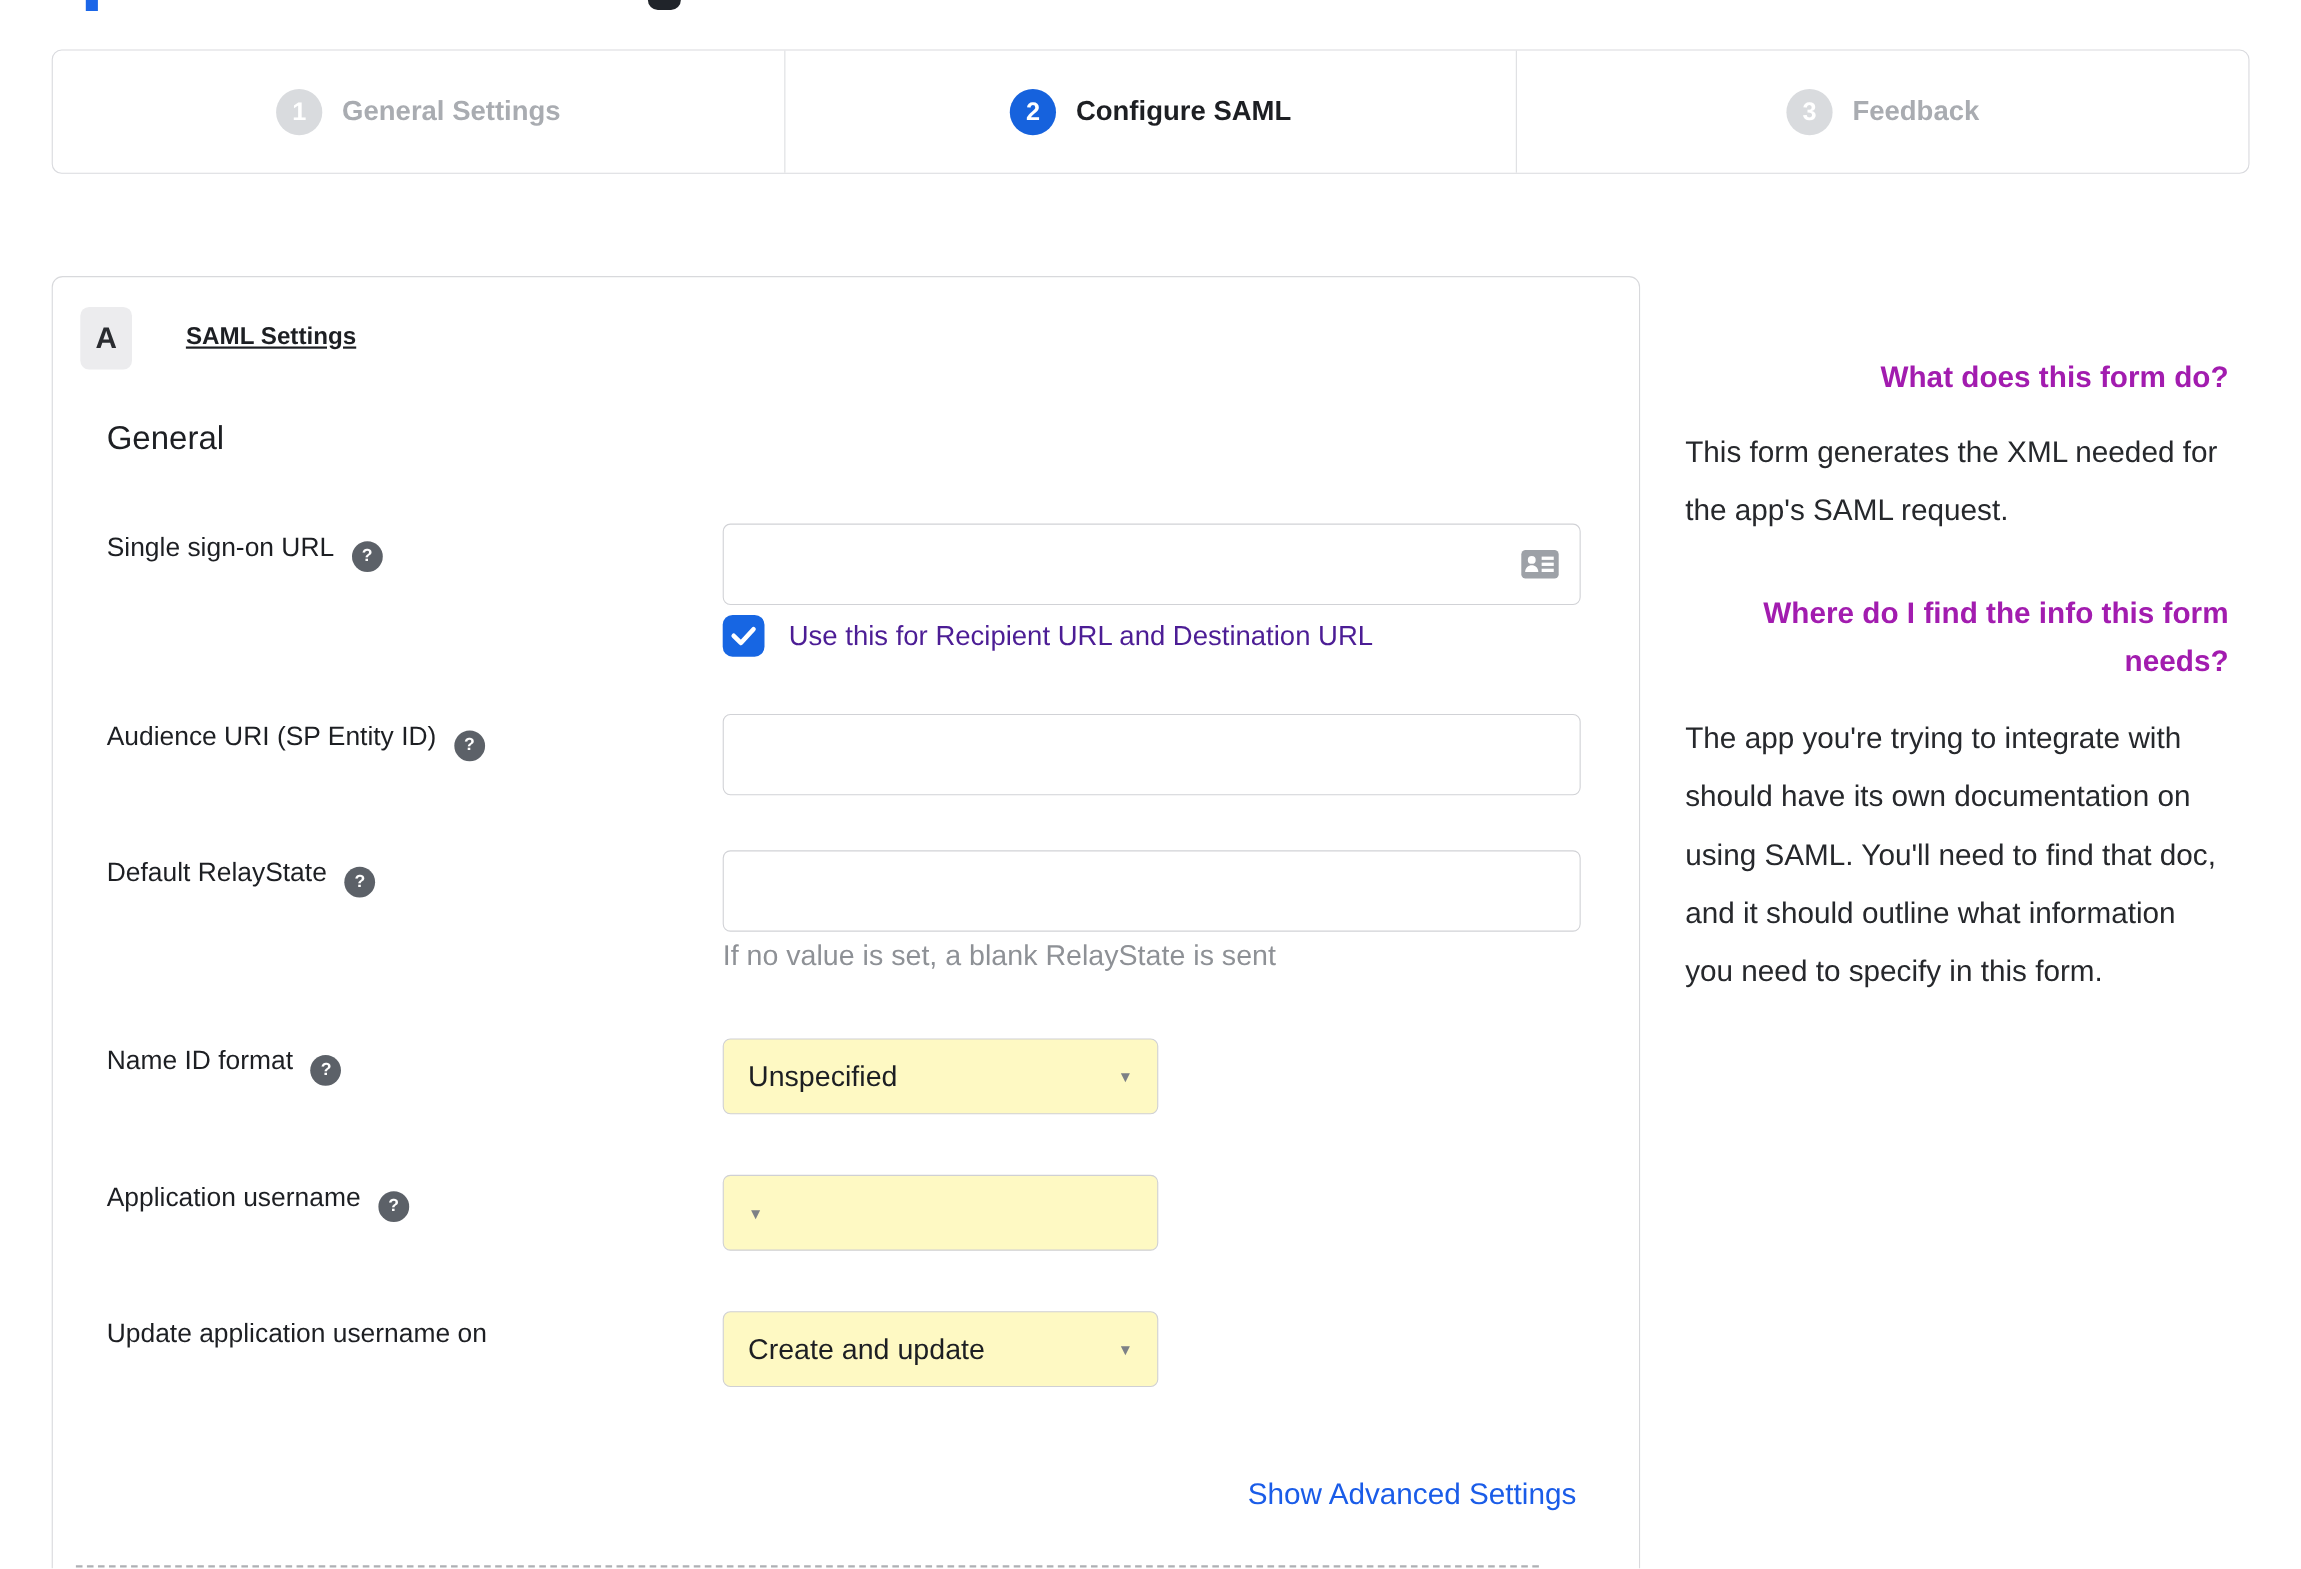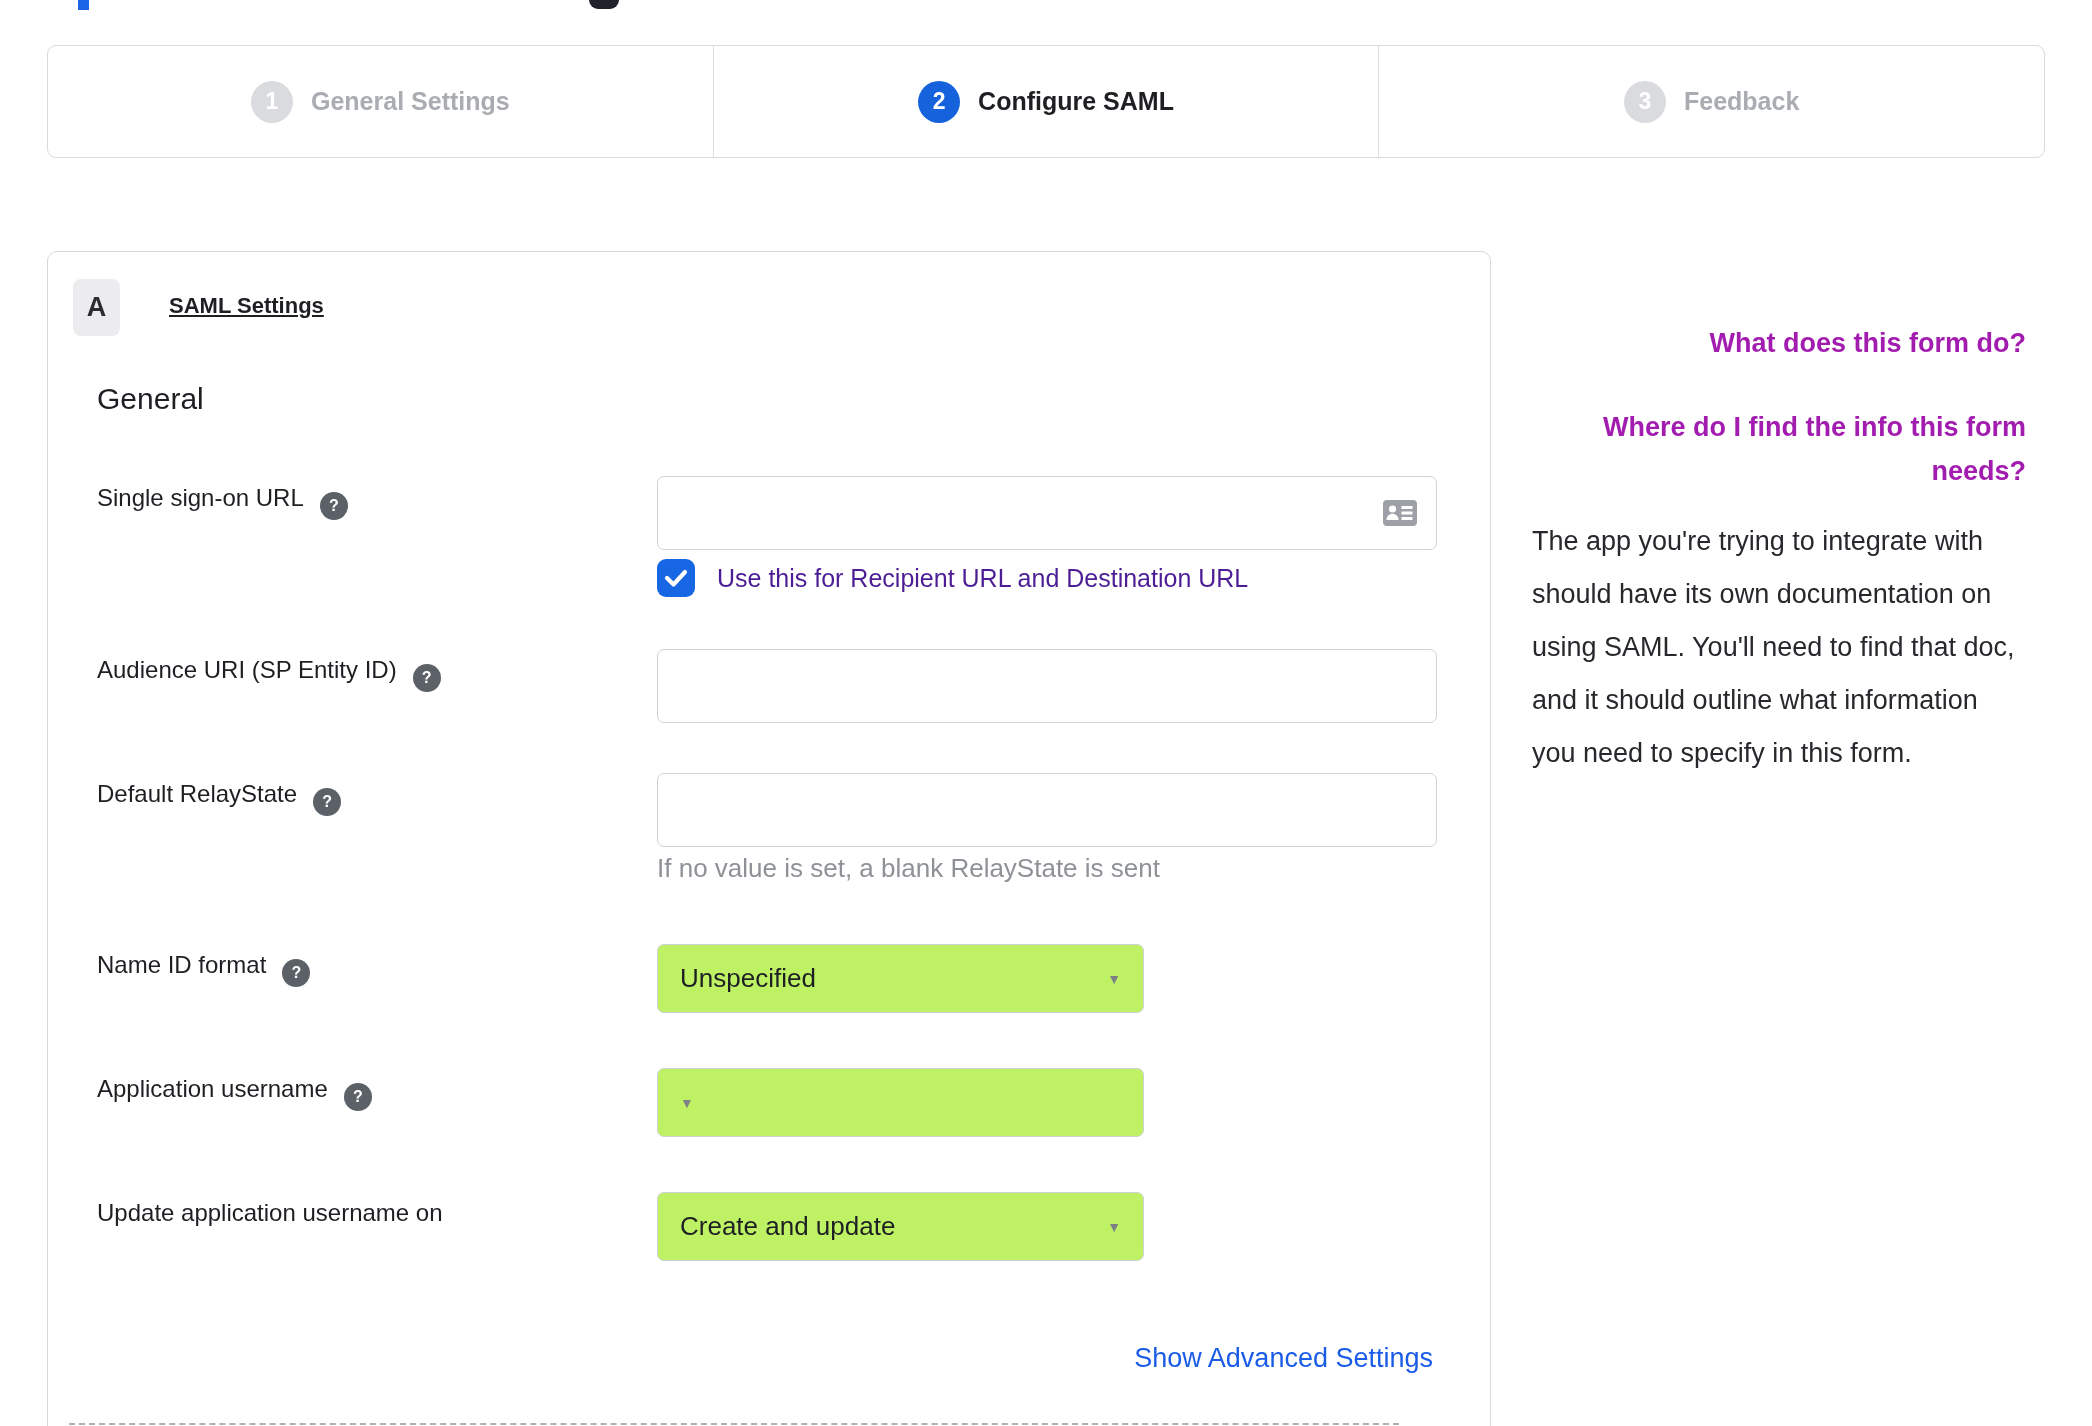--- a/index.html
+++ b/index.html
@@ -43,22 +43,22 @@
             font-size:26px; padding:0 60px 0 20px; color:#1d1f23; outline:none; }
   .input-icon { position:absolute; left:1334px; width:36px; height:28px; pointer-events:none; }
 
   .checkrow { position:absolute; left:609px; top:307px; display:flex; align-items:center; gap:22px; }
   .checkbox { width:38px; height:38px; border-radius:9px; background:#1766e3; display:flex;
               align-items:center; justify-content:center; cursor:pointer; }
   .checklabel { font-size:25px; color:#4c1d95; }
 
   .hint { position:absolute; left:609px; font-size:26px; color:#8e9196; }
 
-  .dropdown { position:absolute; left:609px; width:487px; height:69px; border:1px solid #cfd0d4;
-              border-radius:7px; background:#bef264; display:flex; align-items:center;
+  .dropdown { position:absolute; left:609px; width:396px; height:69px; border:1px solid #cfd0d4;
+              border-radius:7px; background:#fef9c3; display:flex; align-items:center;
               padding:0 22px; cursor:pointer; }
   .dropdown .sel { font-size:26px; color:#1d1f23; flex:1; }
   .dropdown .arrow { font-size:14px; color:#7d8186; }
 
   .advanced-link { position:absolute; right:57px; top:1091px; font-size:27px; color:#1a5ce8;
                    text-decoration:none; cursor:pointer; }
   .dashed-divider { position:absolute; left:21px; top:1171px; width:1330px; height:0;
                     border-top:2px dashed #aeb0b4; }
 
   
@@ -151,17 +151,18 @@
       <span class="sel">Create and update</span>
       <span class="arrow">▼</span>
     </div>
 
     <a class="advanced-link">Show Advanced Settings</a>
     <div class="dashed-divider"></div>
   </div>
 
   <div class="sidebar">
     <h4>What does this form do?</h4>
+    <p>This form generates the XML needed for the app's SAML request.</p>
     <h4 class="second">Where do I find the info this form needs?</h4>
     <p class="second">The app you're trying to integrate with should have its own documentation on using SAML. You'll need to find that doc, and it should outline what information you need to specify in this form.</p>
   </div>
 
 </div>
 
 </body></html>

